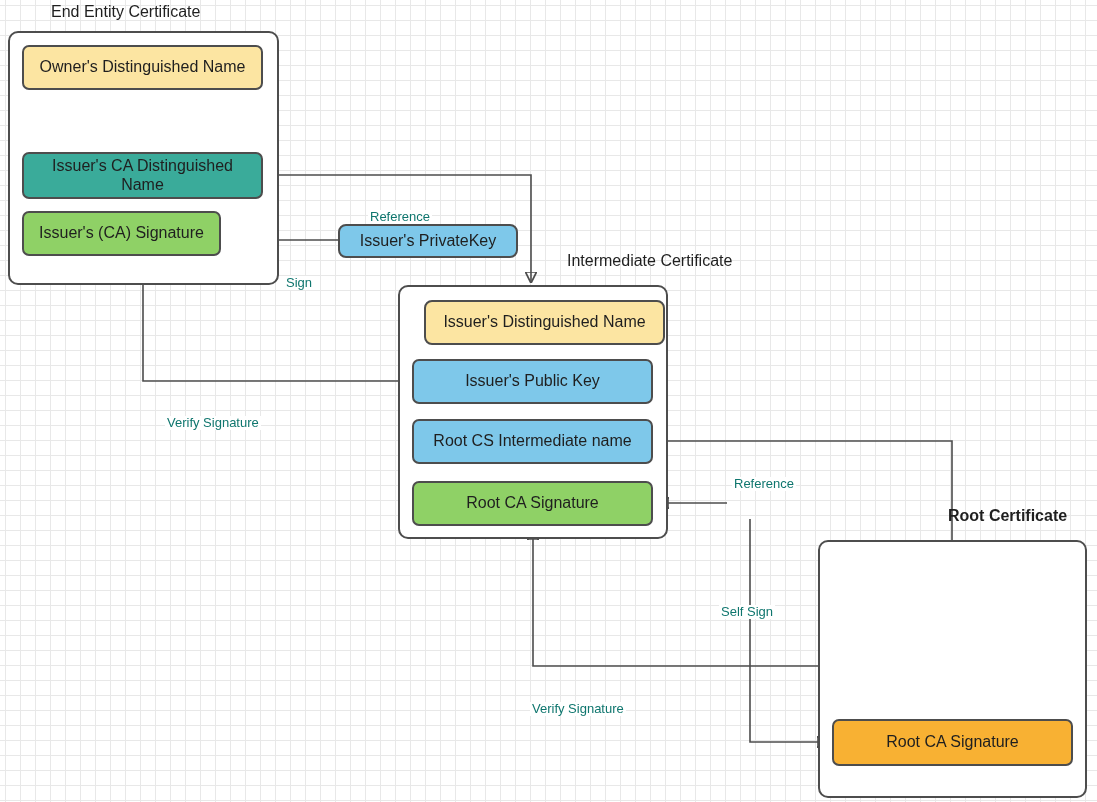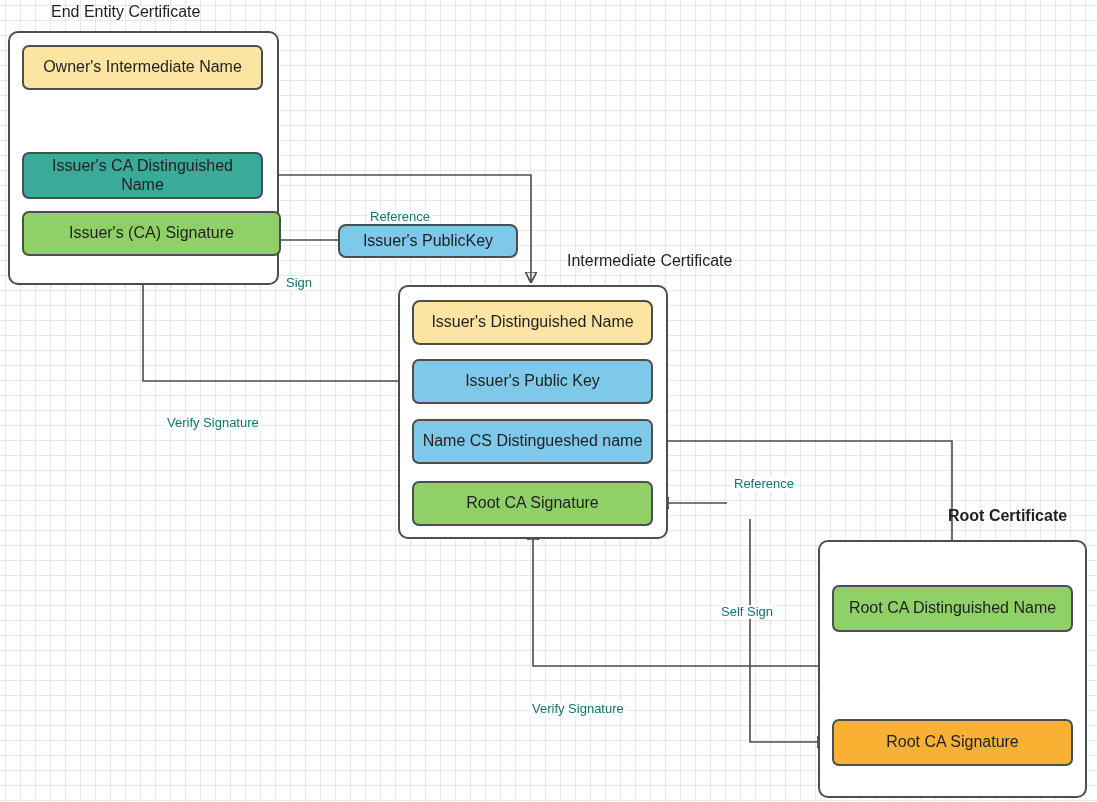--- a/index.html
+++ b/index.html
@@ -116,43 +116,42 @@
   </svg>
 
   <div class="title" style="left:51px; top:3px;text-align:center;">End Entity Certificate</div>
 
   <div class="title" style="left:567px; top:252px;">Intermediate Certificate</div>
 
   <div class="title" style="left:948px; top:507px;font-weight:bold;">Root Certificate</div>
 
   <div class="container" style="left:8px; top:31px; width:271px; height:254px;"></div>
 
-  <div class="field" style="left:22px; top:45px; width:241px; height:45px; background:#fce5a2;">Owner's Intermediate Name</div>
+  <div class="field" style="left:22px; top:45px; width:241px; height:45px; background:#fce5a2;">Owner's Distinguished Name</div>
 
 
   <div class="field" style="left:22px; top:152px; width:241px; height:47px; background:#3aab9a;">Issuer's CA Distinguished Name</div>
 
-  <div class="field" style="left:22px; top:211px; width:259px; height:45px; background:#8fd166;">Issuer's (CA) Signature</div>
+  <div class="field" style="left:22px; top:211px; width:199px; height:45px; background:#8fd166;">Issuer's (CA) Signature</div>
 
-  <div class="keybox" style="left:338px; top:224px; width:180px; height:34px;">Issuer's PublicKey</div>
+  <div class="keybox" style="left:338px; top:224px; width:180px; height:34px;">Issuer's PrivateKey</div>
 
   <div class="container" style="left:398px; top:285px; width:270px; height:254px;"></div>
 
-  <div class="field" style="left:412px; top:300px; width:241px; height:45px; background:#fce5a2;border-radius:8px;">Issuer's Distinguished Name</div>
+  <div class="field" style="left:424px; top:300px; width:241px; height:45px; background:#fce5a2;border-radius:8px;">Issuer's Distinguished Name</div>
 
   <div class="field" style="left:412px; top:359px; width:241px; height:45px; background:#7ec8ea;">Issuer's Public  Key</div>
 
-  <div class="field" style="left:412px; top:419px; width:241px; height:45px; background:#7ec8ea;">Name CS Distingueshed name</div>
+  <div class="field" style="left:412px; top:419px; width:241px; height:45px; background:#7ec8ea;">Root CS Intermediate name</div>
 
   <div class="field" style="left:412px; top:481px; width:241px; height:45px; background:#8fd166;">Root CA Signature</div>
 
 
   <div class="container" style="left:818px; top:540px; width:269px; height:258px;"></div>
 
-  <div class="field" style="left:832px; top:585px; width:241px; height:47px; background:#8fd166;">Root CA Distinguished Name</div>
 
 
   <div class="field" style="left:832px; top:719px; width:241px; height:47px; background:#f8b133;">Root CA Signature</div>
 
   <div class="edge-label" style="left:368px; top:167px;">Reference</div>
 
   <div class="edge-label" style="left:284px; top:233px;">Sign</div>
 
   <div class="edge-label" style="left:165px; top:373px;">Verify Signature</div>
 

